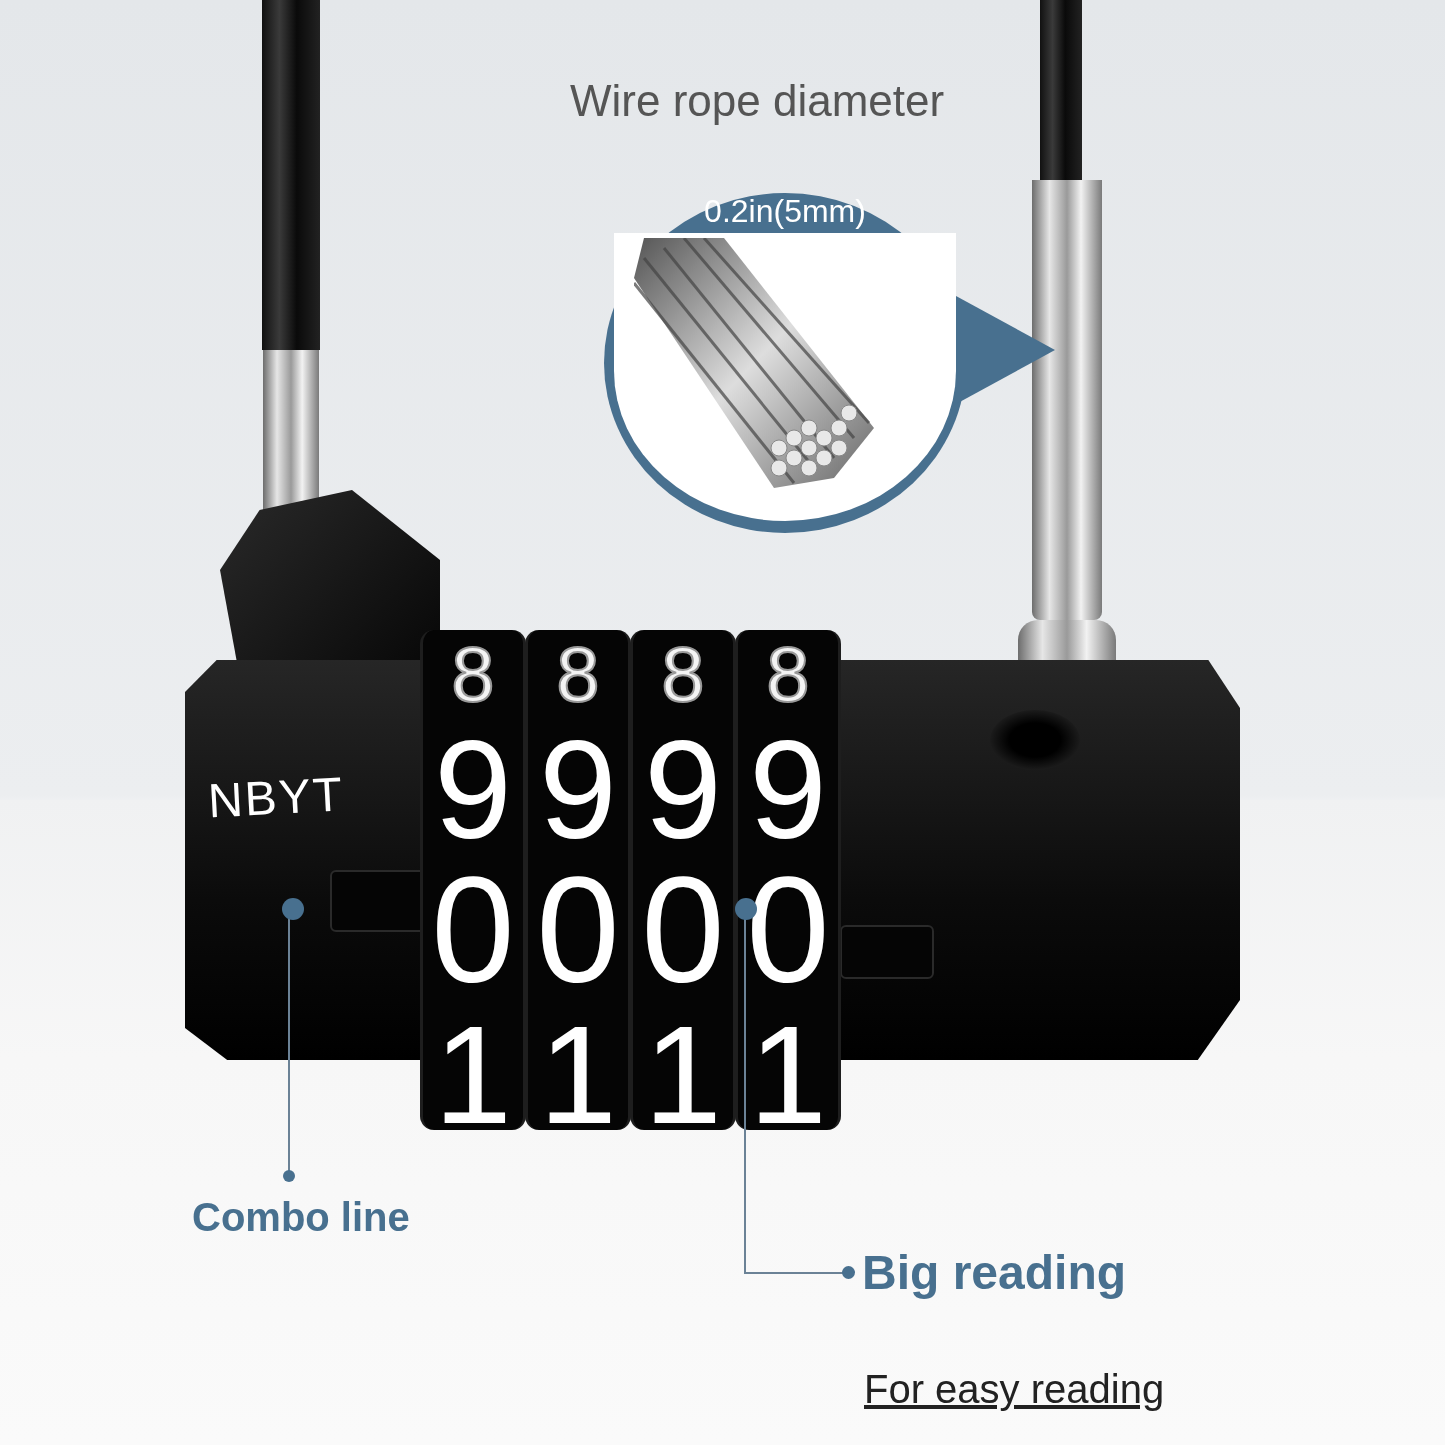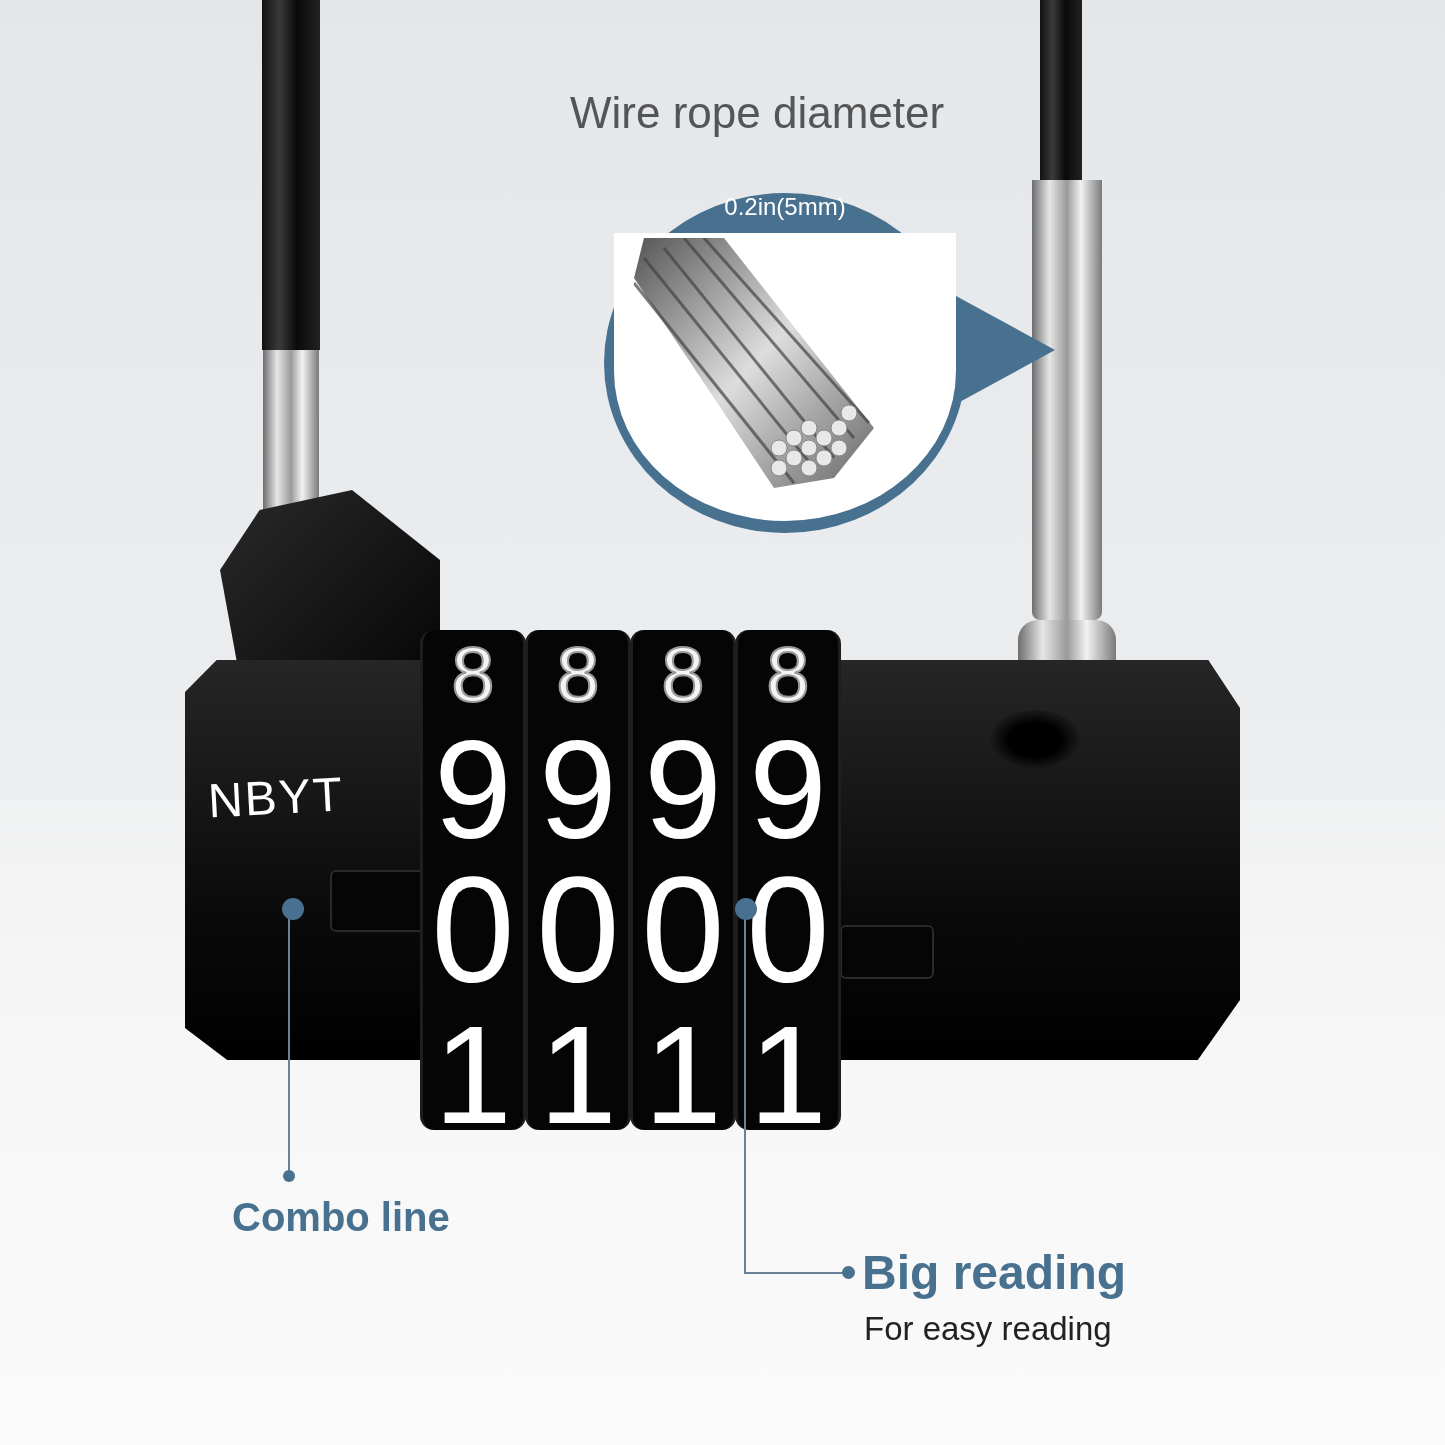--- a/index.html
+++ b/index.html
@@ -21,33 +21,33 @@
   .dial { position:absolute; top:0; width:100px; height:500px; background:#050505; border-left:3px solid #1e1e1e; border-right:3px solid #1e1e1e; border-radius:14px; overflow:hidden; }
   .dial .digit { position:absolute; left:0; width:100px; text-align:center; color:#fff; font-weight:400; line-height:1; }
   .d8 { top:5px; font-size:78px; color:#f4f4f4 !important; -webkit-text-stroke:2px #999; }
   .d9 { top:90px; font-size:140px; }
   .d0 { top:225px; font-size:150px; }
   .d1 { top:375px; font-size:140px; }
   .callout-circle { position:absolute; left:604px; top:193px; width:362px; height:340px; border-radius:50%; background:#48708f; }
   .callout-inner { position:absolute; left:614px; top:233px; width:342px; height:288px; border-radius:0 0 171px 171px / 0 0 150px 150px; background:#fff; overflow:hidden; }
   .callout-pointer { position:absolute; left:945px; top:290px; width:0; height:0; border-top:60px solid transparent; border-bottom:60px solid transparent; border-left:110px solid #48708f; }
   .rope { position:absolute; left:650px; top:240px; width:260px; height:250px; }
-  .diameter-label { position:absolute; left:604px; top:193px; width:362px; text-align:center; color:#fff; font-size:24px; }
-  .wire-title { position:absolute; left:570px; top:88px; color:#555; font-size:44px; }
+  .diameter-label { position:absolute; left:604px; top:193px; width:362px; text-align:center; color:#fff; font-size:32px; }
+  .wire-title { position:absolute; left:570px; top:76px; color:#555; font-size:44px; }
   .line-v1 { position:absolute; left:288px; top:910px; width:2px; height:265px; background:#6b8296; }
   .dot { position:absolute; width:14px; height:14px; border-radius:50%; background:#48708f; }
   .combo-dot { left:282px; top:898px; width:22px; height:22px; background:#48708f; }
   .combo-enddot { left:283px; top:1170px; width:12px; height:12px; }
   .line-v2 { position:absolute; left:744px; top:910px; width:2px; height:363px; background:#6b8296; }
   .line-h2 { position:absolute; left:744px; top:1272px; width:100px; height:2px; background:#6b8296; }
   .big-dot-start { left:735px; top:898px; width:22px; height:22px; }
   .big-dot-end { left:842px; top:1266px; width:13px; height:13px; }
-  .combo-label { position:absolute; left:192px; top:1195px; color:#48708f; font-size:40px; font-weight:700;margin-left:40px; }
+  .combo-label { position:absolute; left:192px; top:1195px; color:#48708f; font-size:40px; font-weight:700; }
   .big-label { position:absolute; left:862px; top:1245px; color:#48708f; font-size:48px; font-weight:700; }
-  .big-sub { position:absolute; left:864px; top:1310px; color:#222; font-size:33px; }
+  .big-sub { position:absolute; left:864px; top:1367px; color:#222; font-size:40px;text-decoration:underline; }
 </style>
 </head>
 <body>
 
 <div class="canvas">
   <div class="floor"></div>
 
   <div class="cable-left"></div>
   <div class="metal-left"></div>
   <div class="cable-right"></div>

